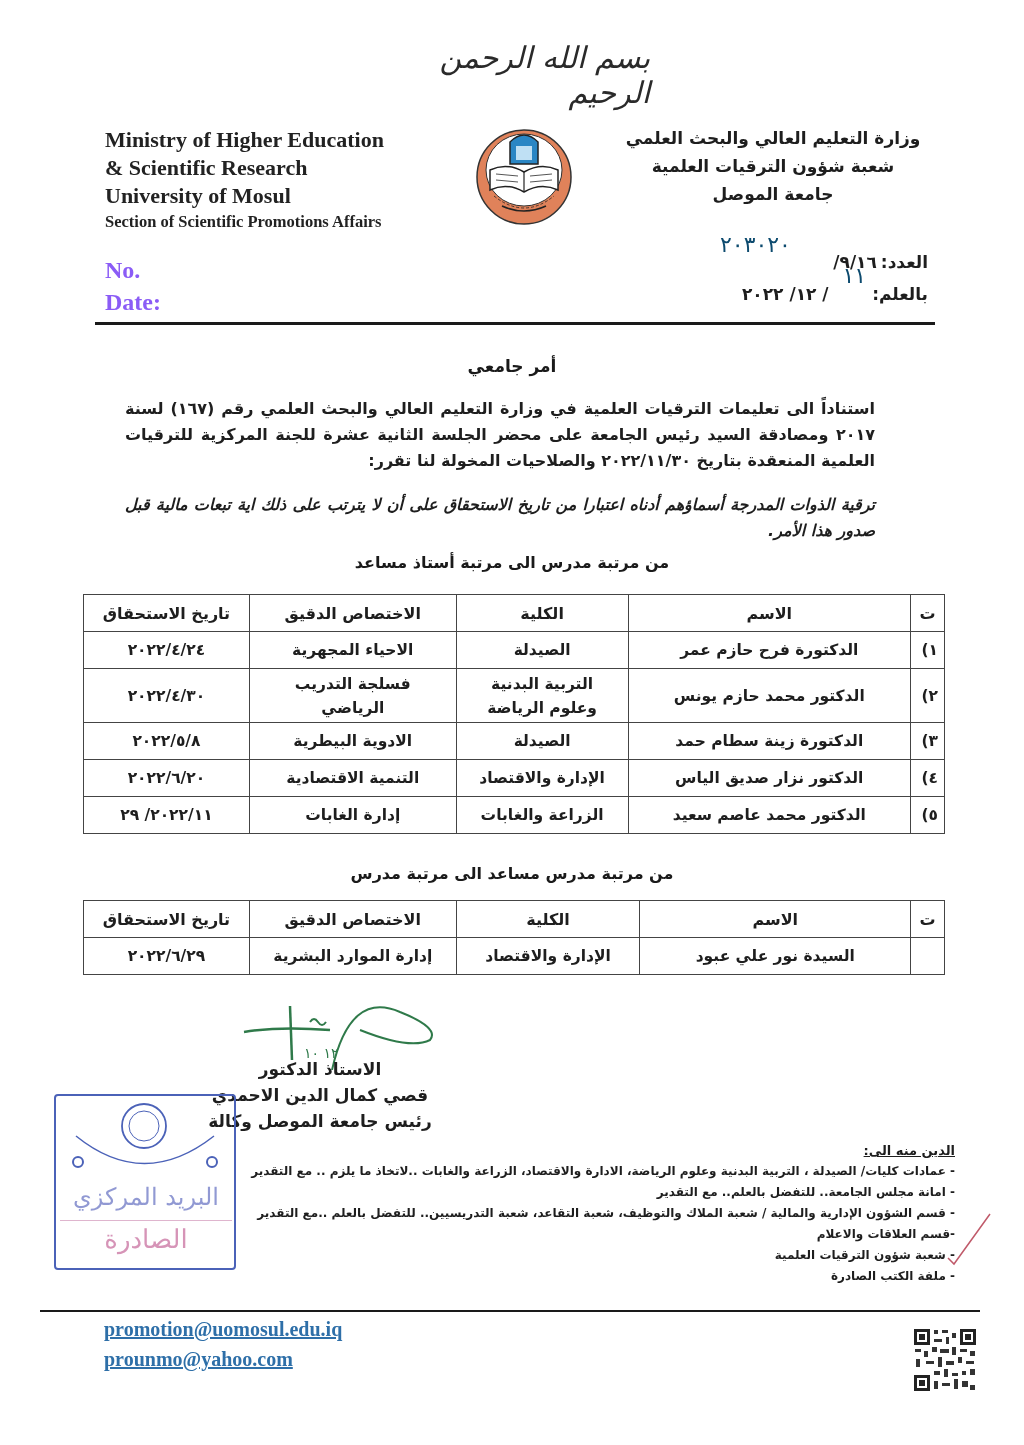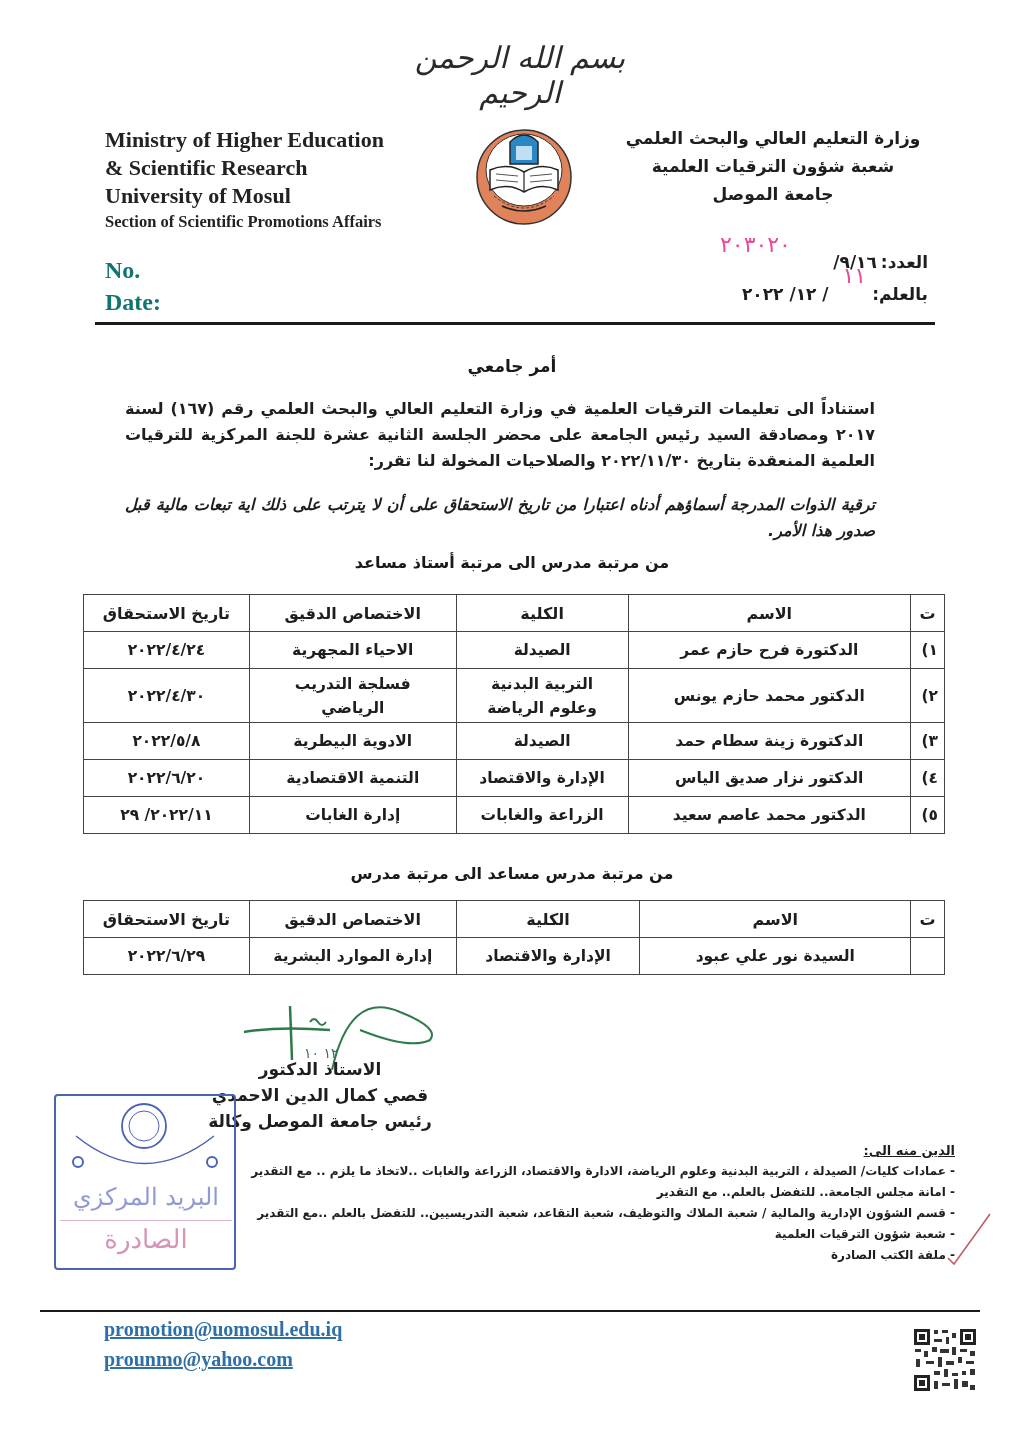--- a/index.html
+++ b/index.html
@@ -1,39 +1,39 @@
 <!DOCTYPE html>
 <html><head>
   <meta charset="utf-8">
   <style>
     * { box-sizing: border-box; margin: 0; padding: 0; }
     html, body { width: 1024px; height: 1445px; background: #ffffff; }
     body { position: relative; overflow: hidden; font-family: "DejaVu Sans", sans-serif; color: #1a1a1a; }
     .abs { position: absolute; }
 
     
-    .basmala { left: 390px; top: 40px; width: 260px; height: 60px; text-align: center; font-family: "DejaVu Serif", serif; font-size: 30px; color: #2a2a2a; direction: rtl; font-style: italic; letter-spacing: 1px; }
+    .basmala { left: 390px; top: 40px; width: 260px; height: 60px; font-family: "DejaVu Serif", serif; font-size: 30px; color: #2a2a2a; direction: rtl; font-style: italic; letter-spacing: 1px; }
 
     
     .en-header { left: 105px; top: 126px; width: 340px; font-family: "Liberation Serif", serif; font-weight: bold; color: #222; }
     .en-header .l1, .en-header .l2, .en-header .l3 { font-size: 22px; line-height: 28px; }
     .en-header .l4 { font-size: 16.5px; line-height: 24px; }
 
     
     .logo { left: 474px; top: 124px; width: 100px; height: 106px; }
 
     
     .ar-header { left: 620px; top: 124px; width: 306px; direction: rtl; text-align: center; font-weight: bold; font-size: 17px; line-height: 28px; color: #1e1e1e; }
 
     
-    .no-date { left: 105px; top: 254px; font-family: "Liberation Serif", serif; font-weight: bold; font-size: 24px; line-height: 32px; color: #0f766e; }
+    .no-date { left: 105px; top: 254px; font-family: "Liberation Serif", serif; font-weight: bold; font-size: 24px; line-height: 32px; color: #8b5cf6; }
 
     .ref { left: 700px; top: 240px; width: 228px; direction: rtl; font-weight: bold; font-size: 17px; color: #1e1e1e; }
     .ref .row { display: flex; align-items: flex-end; height: 32px; }
-    .ref .hand { color: #ec4899; font-size: 22px; font-weight: normal; font-family: "DejaVu Serif", serif; }
+    .ref .hand { color: #0c4a6e; font-size: 22px; font-weight: normal; font-family: "DejaVu Serif", serif; }
     .ref .hand-top { position: absolute; left: 20px; top: -8px; }
 
     .rule-top { left: 95px; top: 322px; width: 840px; height: 3px; background: #1a1a1a; }
 
     .title { left: 0; width: 1024px; top: 356px; text-align: center; direction: rtl; font-weight: bold; font-size: 17px; }
 
     .para { left: 125px; width: 750px; direction: rtl; text-align: justify; text-align-last: right; font-weight: bold; font-size: 16px; line-height: 26px; color: #1e1e1e; }
     .para1 { top: 396px; }
     .para2 { top: 492px; font-style: italic; }
 
@@ -235,20 +235,21 @@
 <div class="abs stamp-inner">
   <div class="stamp-l1">البريد المركزي</div>
   <div class="stamp-l2">الصادرة</div>
 </div>
 
 <div class="abs cc">
   <div class="cc-title">الدين منه الى:</div>
   <div class="cc-item">- عمادات كليات/ الصيدلة ، التربية البدنية وعلوم الرياضة، الادارة والاقتصاد، الزراعة والغابات ..لاتخاذ ما يلزم .. مع التقدير</div>
   <div class="cc-item">- امانة مجلس الجامعة.. للتفضل بالعلم.. مع التقدير</div>
   <div class="cc-item">- قسم الشؤون الإدارية والمالية / شعبة الملاك والتوظيف، شعبة التقاعد، شعبة التدريسيين.. للتفضل بالعلم ..مع التقدير</div>
+  <div class="cc-item">-قسم العلاقات والاعلام</div>
   <div class="cc-item">- شعبة شؤون الترقيات العلمية</div>
   <div class="cc-item">- ملفة الكتب الصادرة</div>
 </div>
 
 <div class="abs checkmark">
   <svg width="50" height="60" viewBox="0 0 50 60">
     <path d="M44 2 L8 52 L2 46" fill="none" stroke="#c05a6a" stroke-width="1.5"></path>
   </svg>
 </div>
 

